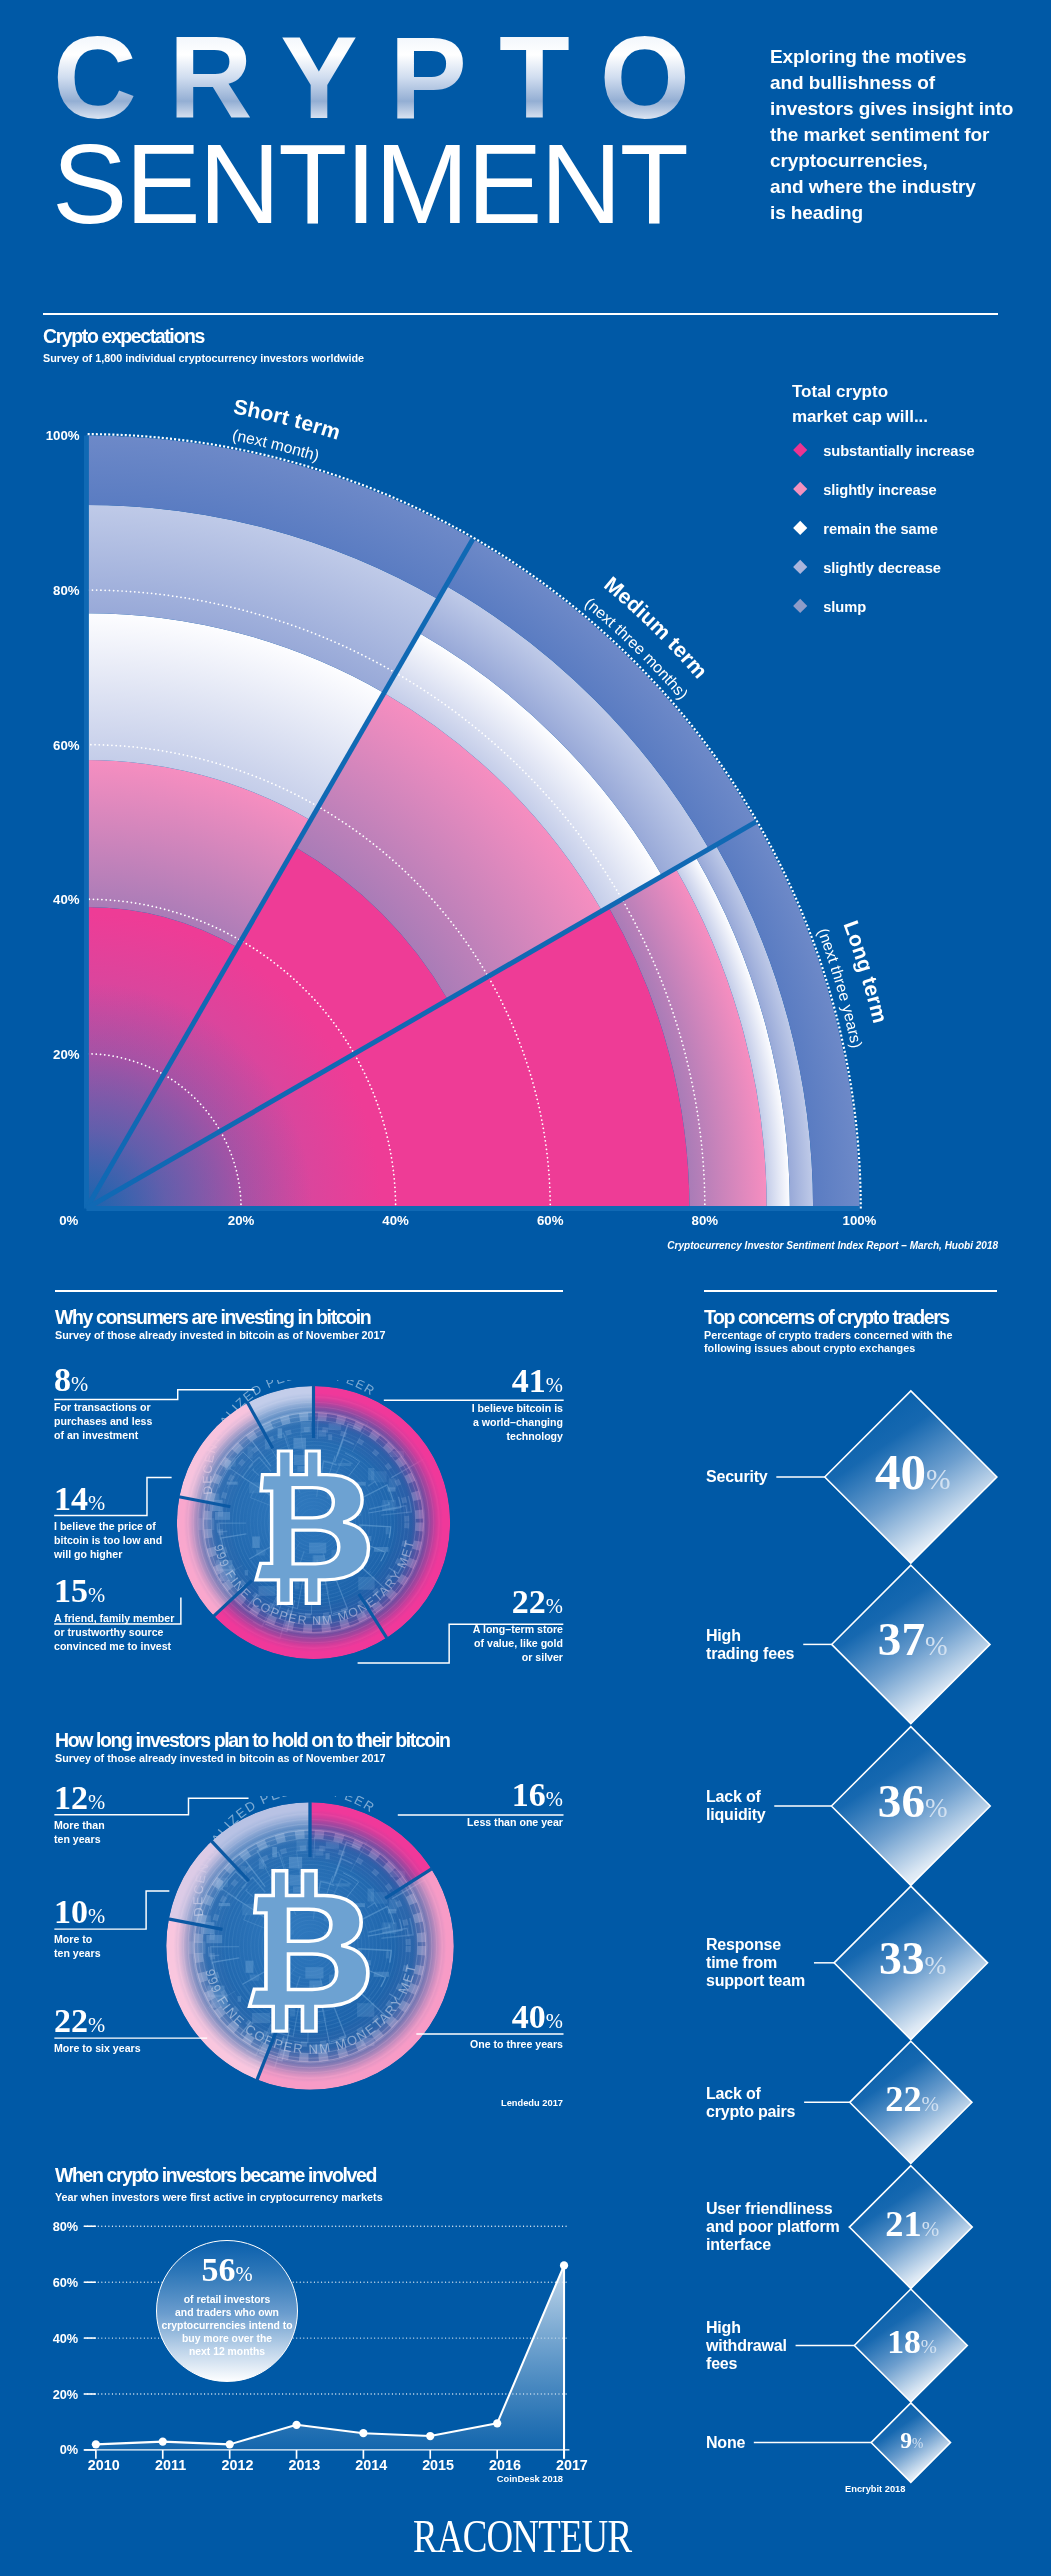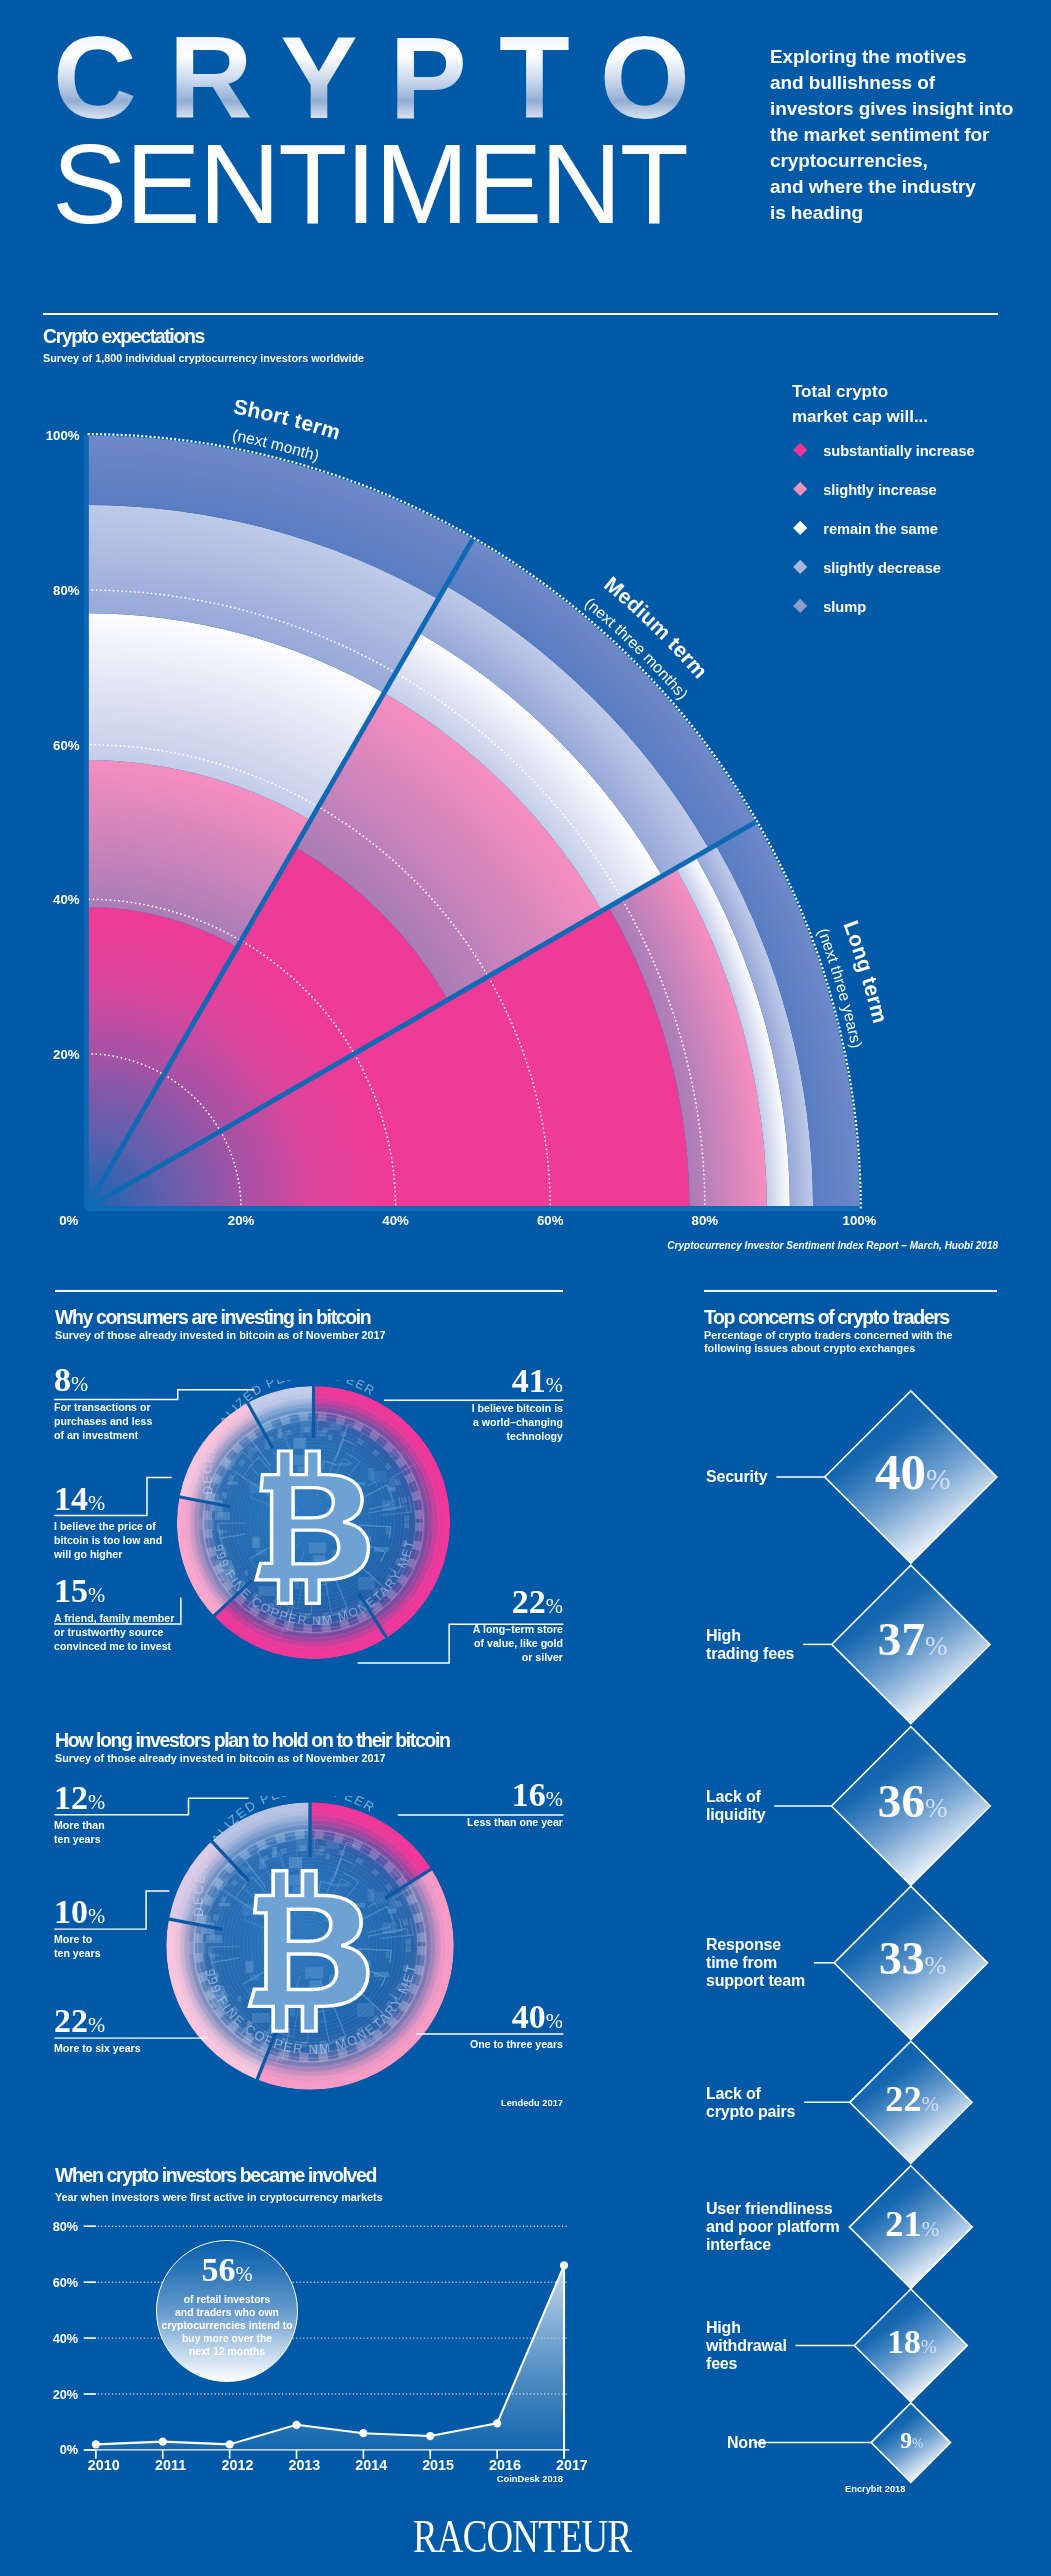--- a/index.html
+++ b/index.html
@@ -853,21 +853,21 @@
 time from
 support team</div>
       <div class="concern-label" style="top: 2085px;">Lack of
 crypto pairs</div>
       <div class="concern-label" style="top: 2200px;">User friendliness
 and poor platform
 interface</div>
       <div class="concern-label" style="top: 2319px;">High
 withdrawal
 fees</div>
-      <div class="concern-label" style="top: 2434px; margin-left: 21px;">None</div>
+      <div class="concern-label" style="top: 2434px;">None</div>
     </div>
   <div class="abs credit2" style="left:845px;width:167px;top:2484px;text-align:left;">Encrybit 2018</div>
 
   <div class="abs sec-title" style="left:55px;top:2164px;">When crypto investors became involved</div>
   <div class="abs sec-sub" style="left:55px;top:2191px;">Year when investors were first active in cryptocurrency markets</div>
   <svg class="abs" id="linechart" width="589" height="324" viewBox="0 0 600 330" style="left:19.6px;top:2211px;">
       <defs>
         <linearGradient id="area_g" x1="0" y1="0" x2="0" y2="1">
           <stop offset="0" stop-color="#CFE0F0" stop-opacity="0.95"></stop>
           <stop offset="1" stop-color="#9FC2E0" stop-opacity="0.12"></stop>

